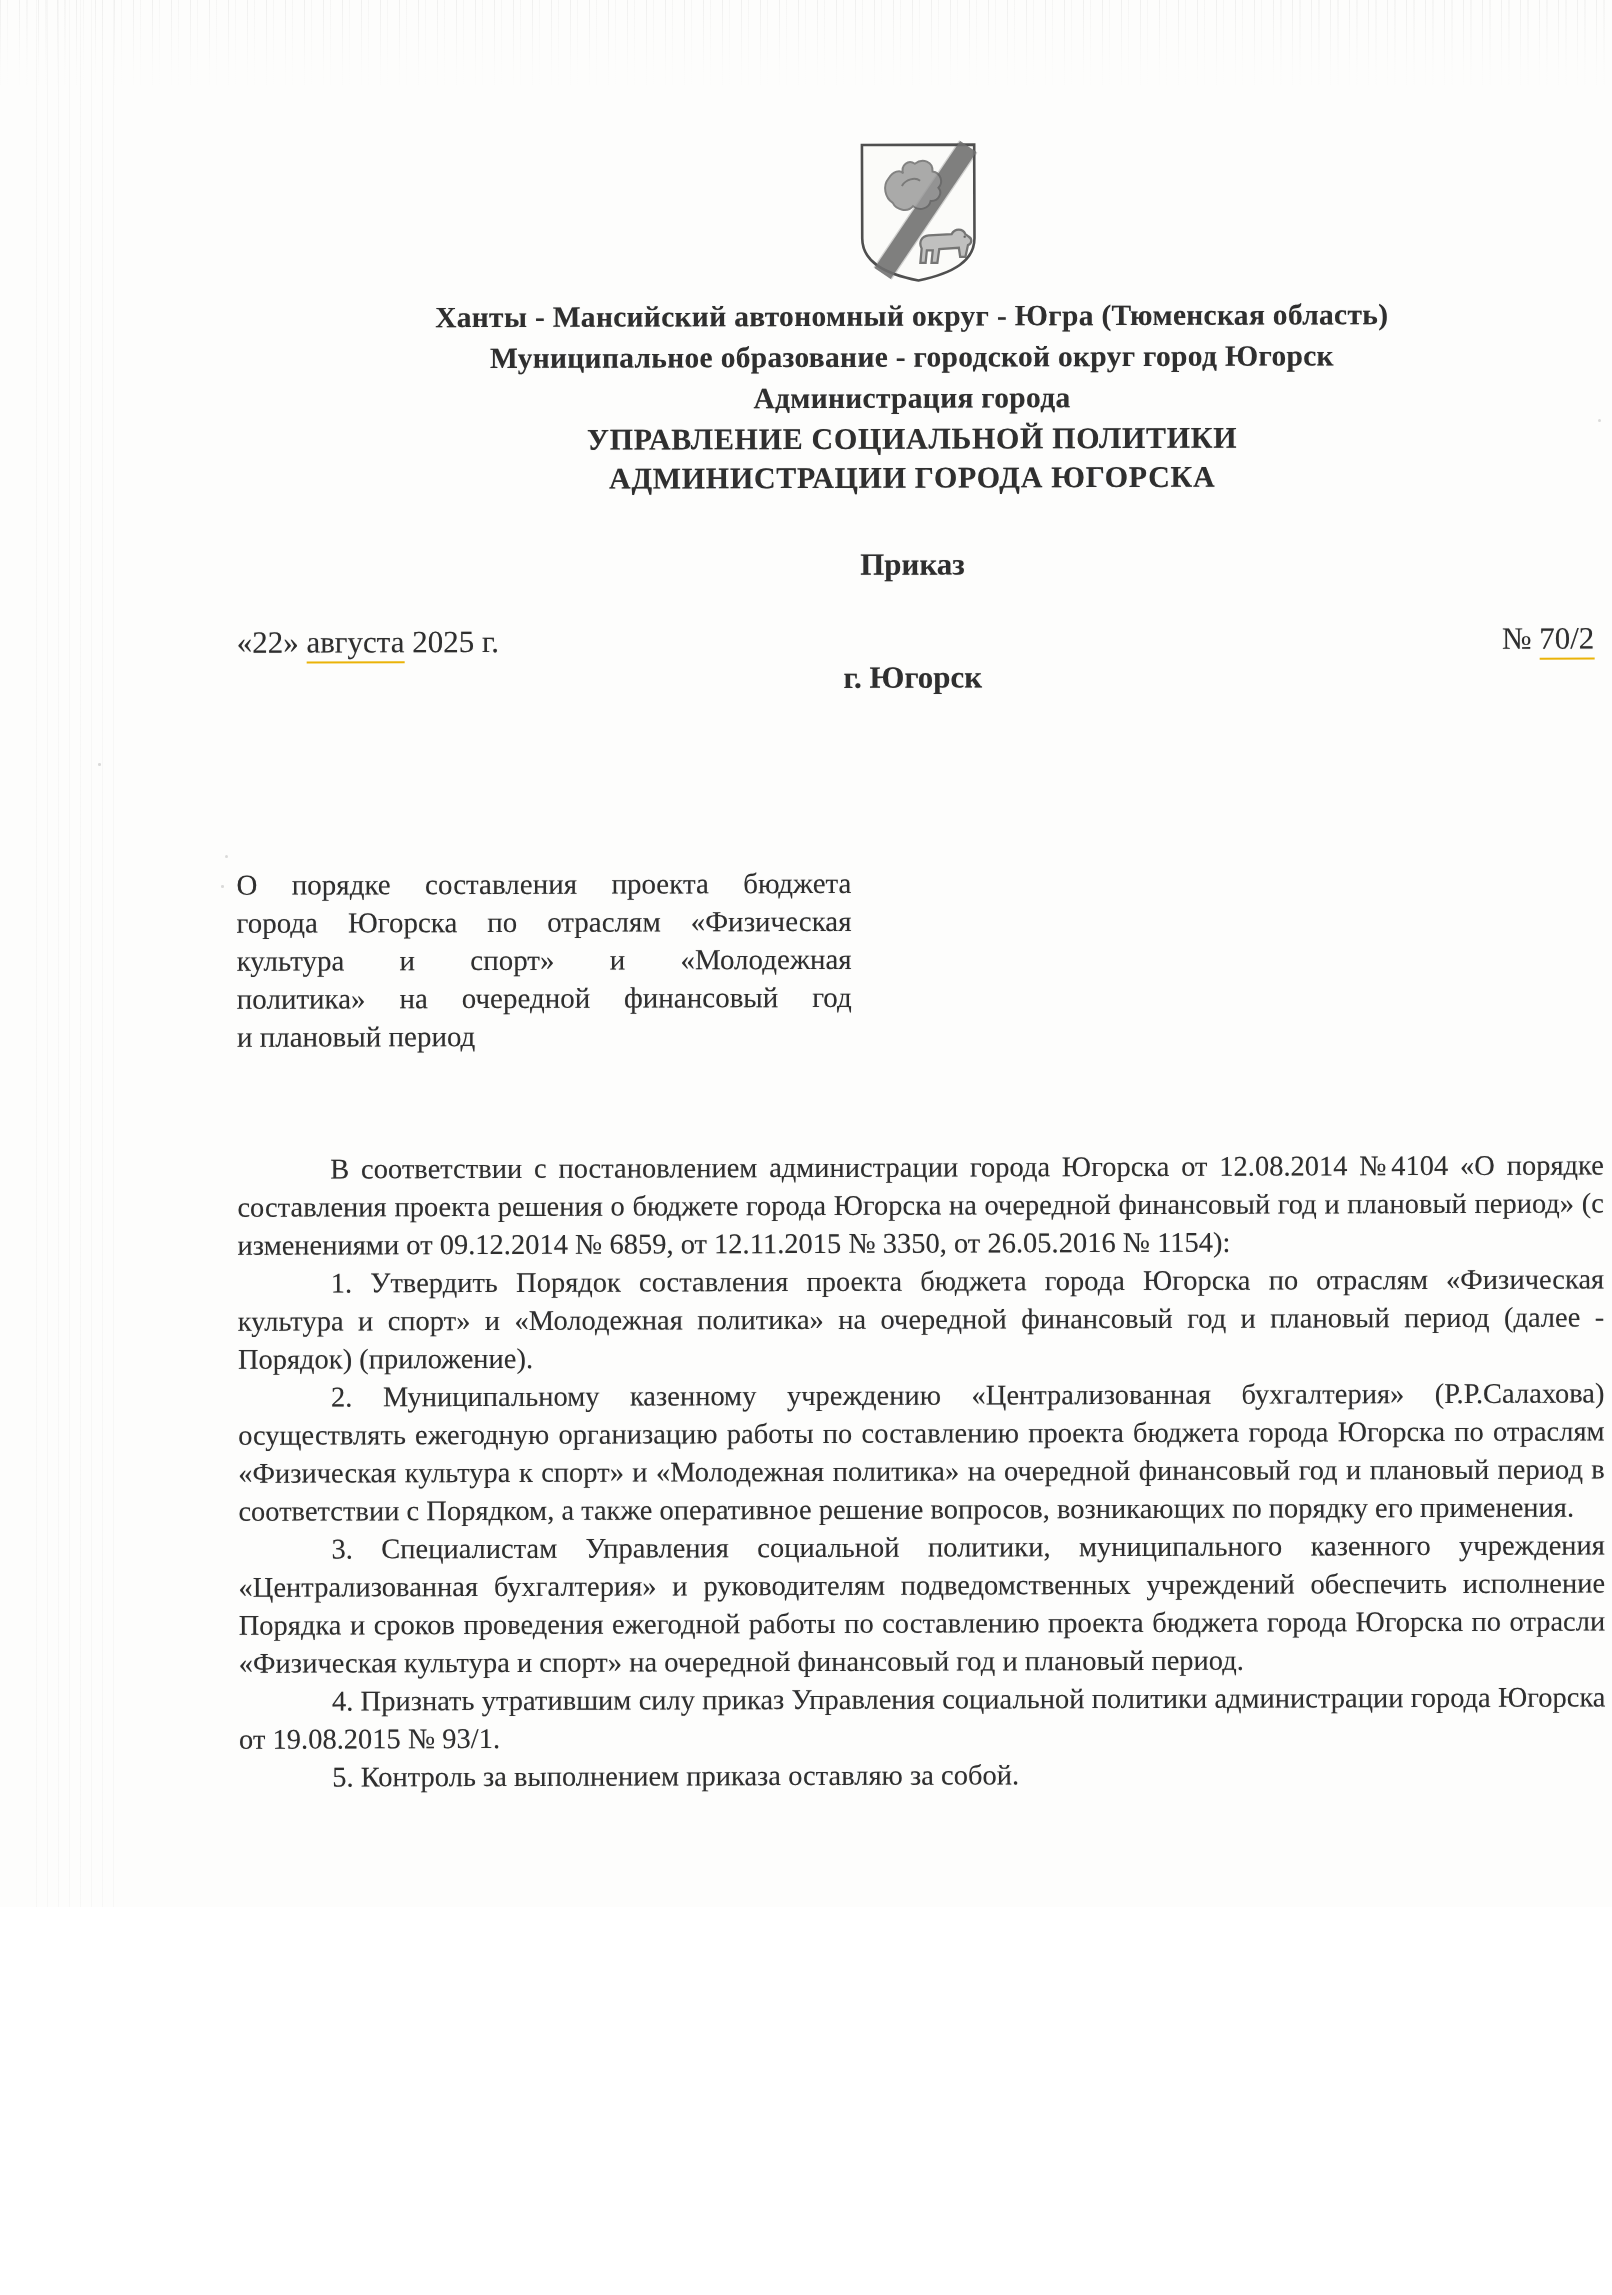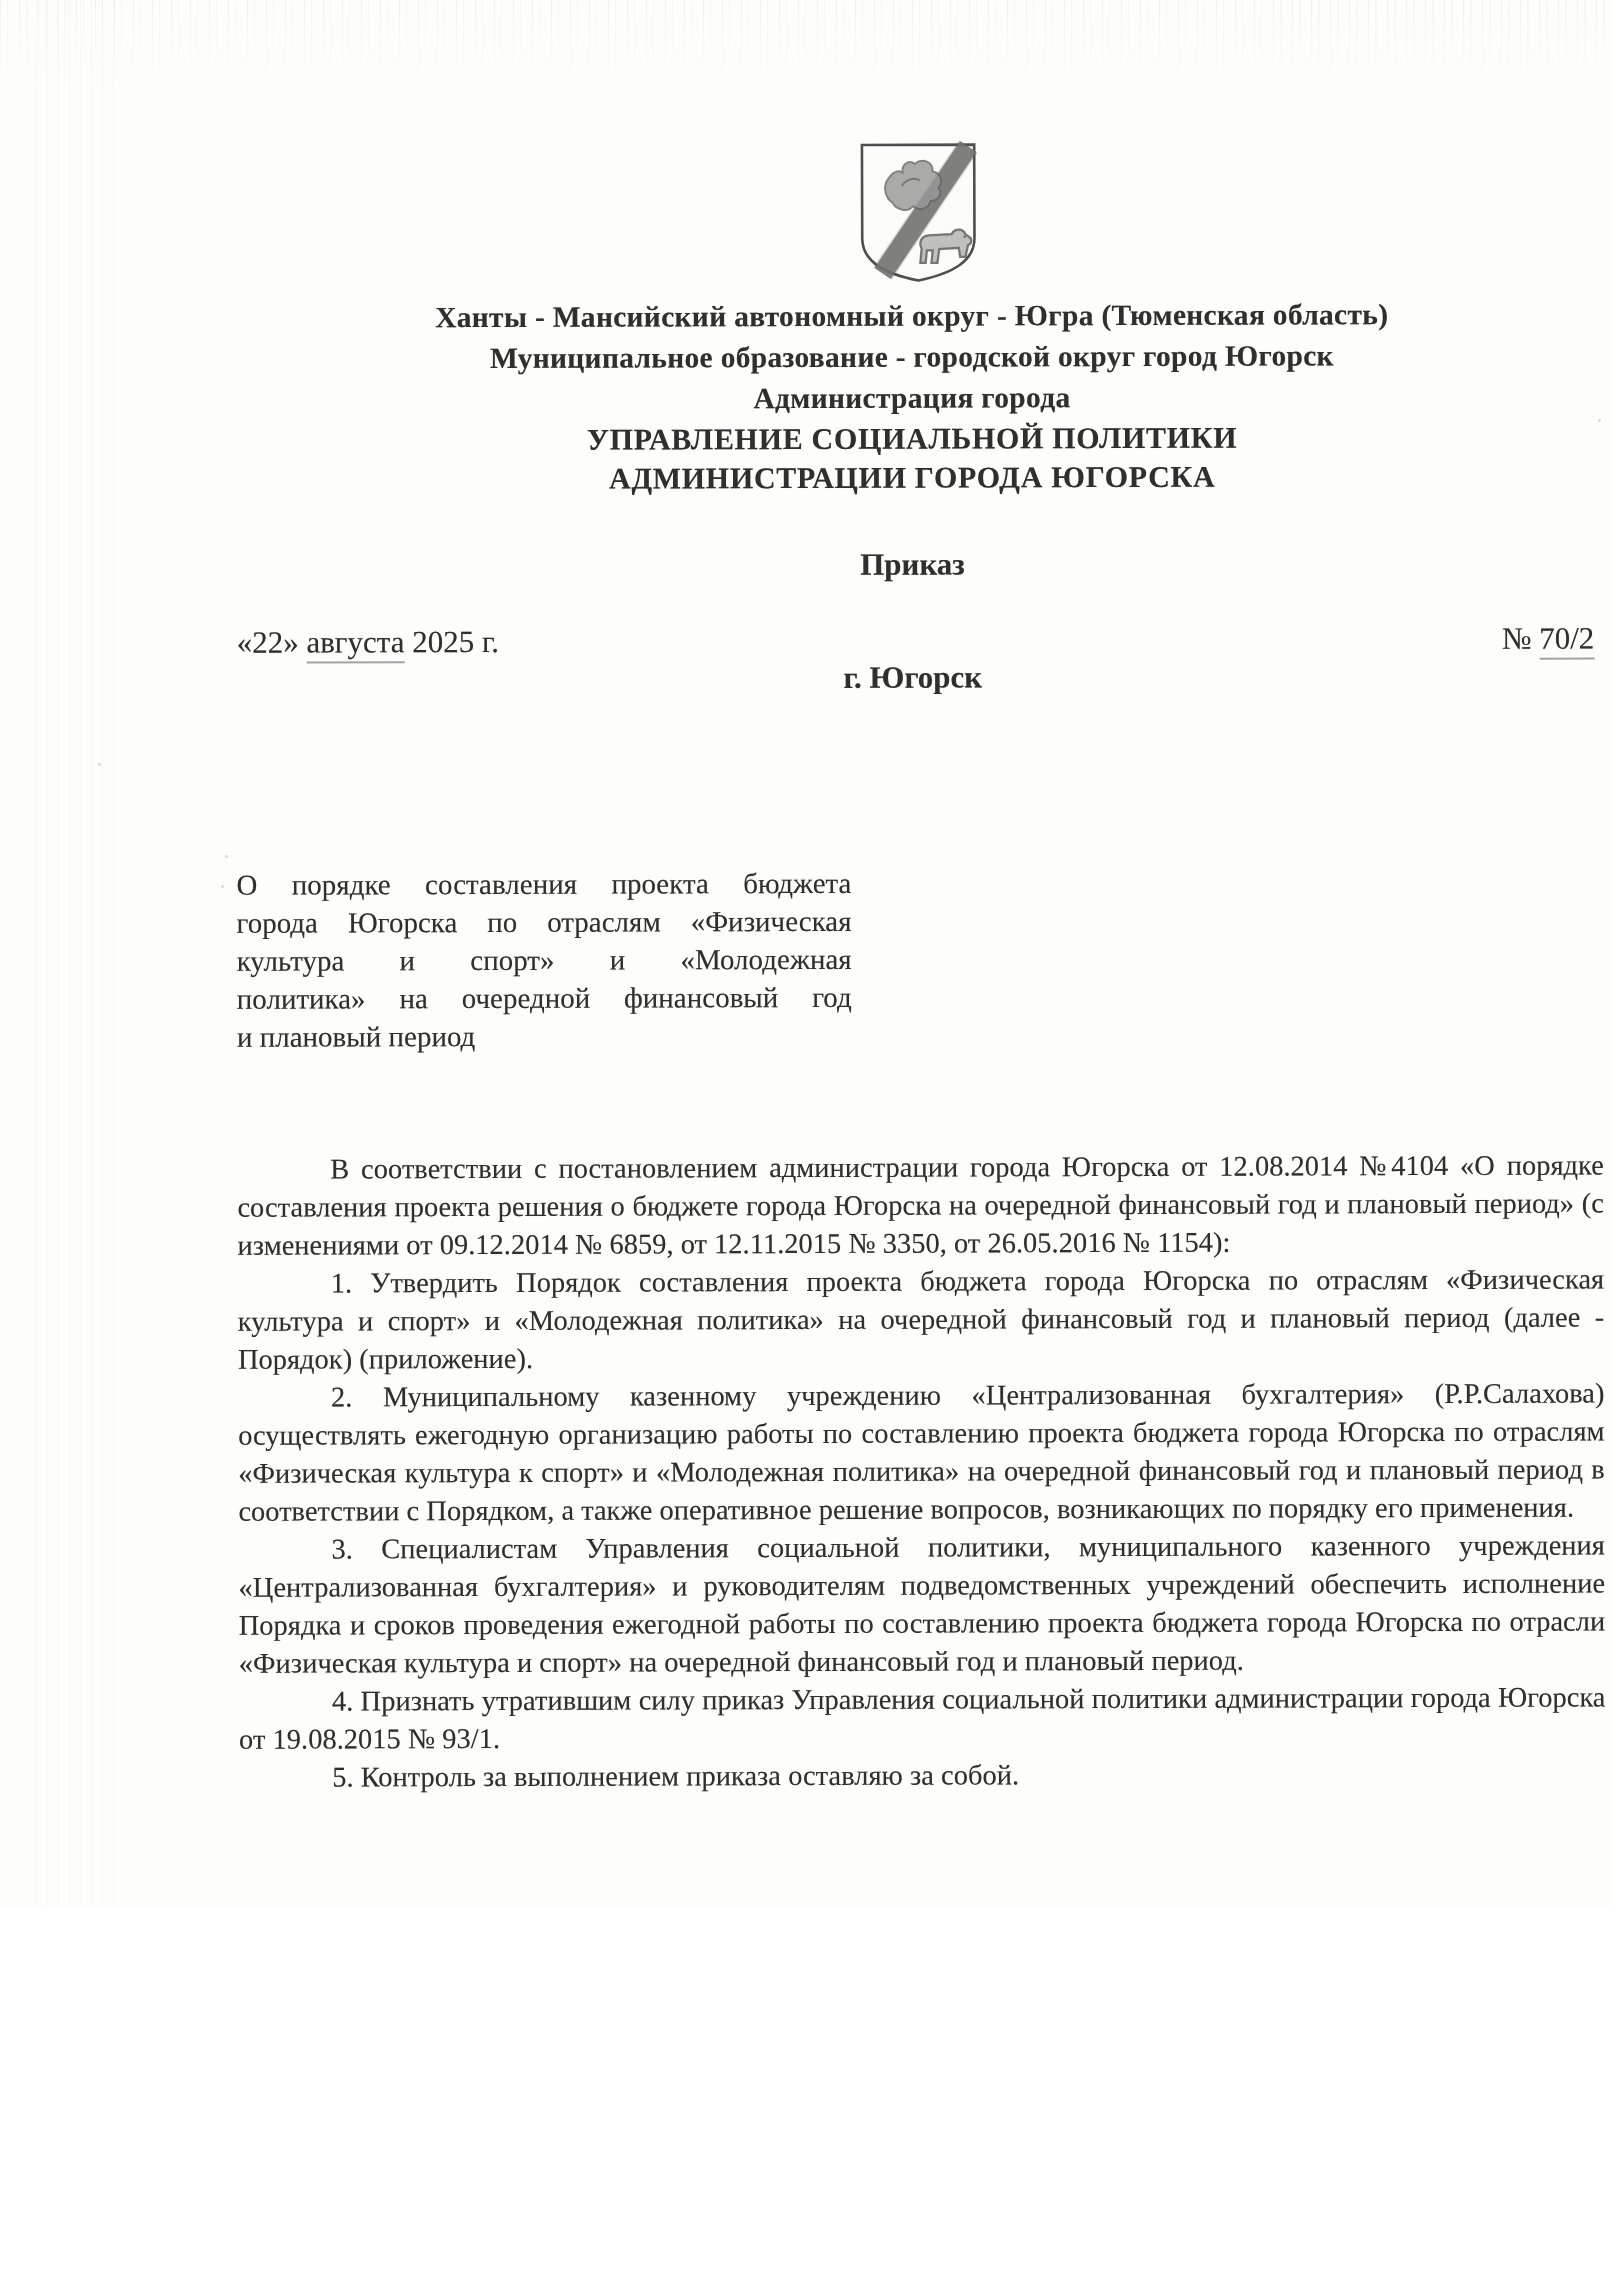--- a/index.html
+++ b/index.html
@@ -62,21 +62,21 @@
   .doc-type {
     position: absolute; left: 223px; right: 9.8px; top: 547px;
     text-align: center; font-weight: bold; font-size: 31px;
   }
 
   .date-row {
     position: absolute; left: 237px; right: 18.3px; top: 623px;
     display: flex; justify-content: space-between; align-items: baseline;
     font-size: 31px;
   }
-  .u { border-bottom: 2px solid #a3a3a3; padding-bottom: 2px; }
+  .u { border-bottom: 2px solid #eab308; padding-bottom: 2px; }
 
   .place-line {
     position: absolute; left: 223px; right: 9.8px; top: 660px;
     text-align: center; font-weight: bold; font-size: 31px;
   }
 
   .subject {
     position: absolute; left: 236px; top: 864px; width: 615px;
     font-size: 29px; line-height: 38px;
   }

